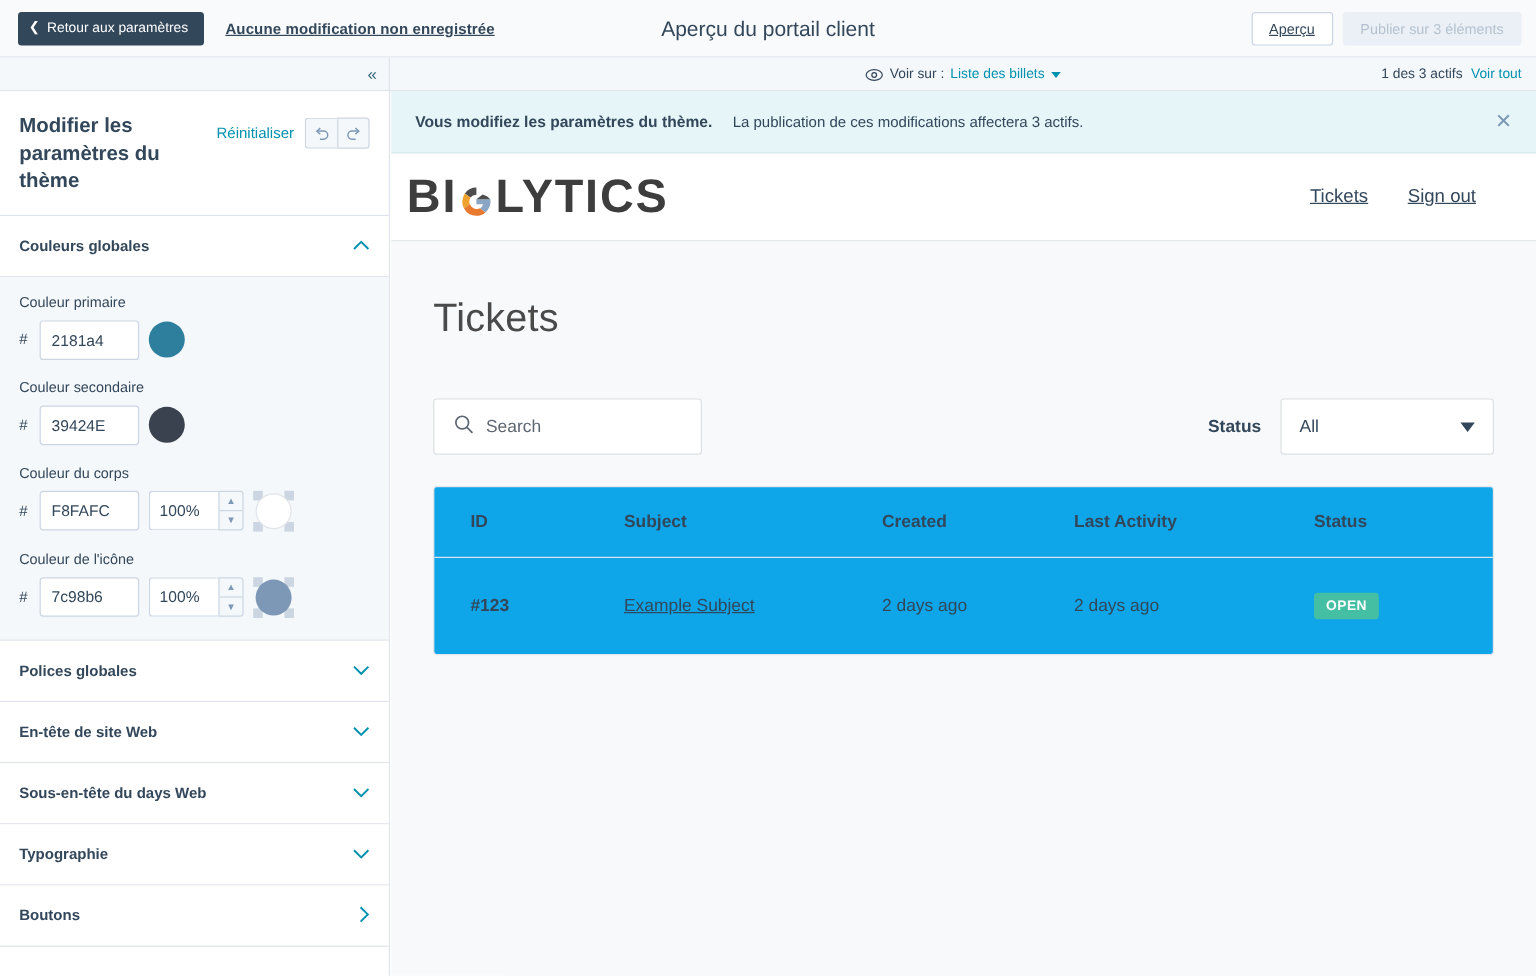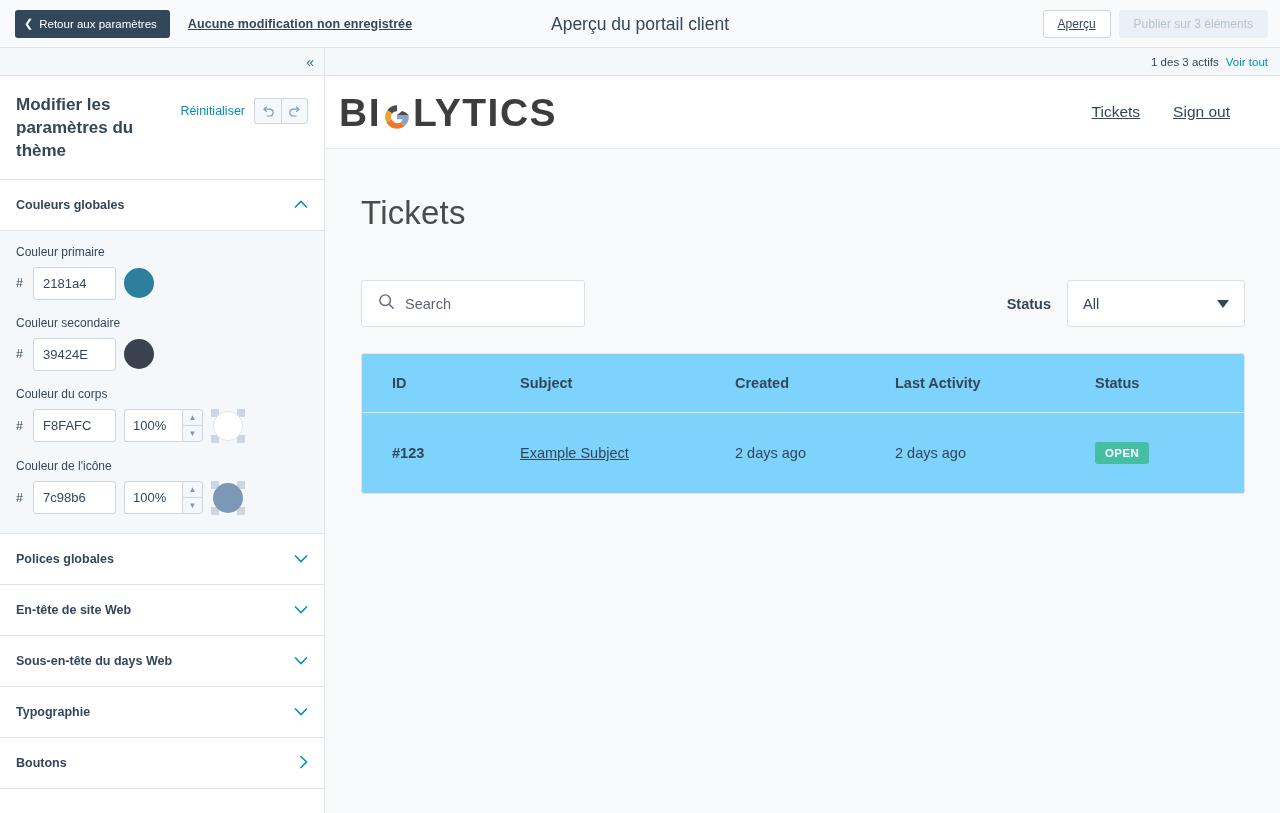--- a/index.html
+++ b/index.html
@@ -250,21 +250,21 @@
   }
   .status-sel .val { font-size: 14.5px; color: #33475b; }
   .status-sel .tri {
     margin-left: auto;
     width: 0; height: 0;
     border-left: 6px solid transparent; border-right: 6px solid transparent;
     border-top: 8px solid #33475b;
   }
 
   .tbl {
-    background: #7dd3fc; border: 1px solid #e2e5e9; border-radius: 3px;
+    background: #0ea5e9; border: 1px solid #e2e5e9; border-radius: 3px;
   }
   .tbl-head, .tbl-row { display: flex; align-items: center; }
   .tbl-head { height: 59px; border-bottom: 1px solid #e2e5e9; }
   .tbl-row { height: 80px; }
   .c-id   { width: 158px; padding-left: 30px; }
   .c-sub  { width: 215px; }
   .c-crt  { width: 160px; }
   .c-act  { width: 200px; }
   .c-sts  { flex: 1; }
   .th { font-size: 14.5px; color: #33475b; font-weight: bold; }
@@ -291,20 +291,33 @@
   <div class="top-right">
     <button class="btn-preview">Aperçu</button>
     <button class="btn-publish">Publier sur 3 éléments</button>
   </div>
 </div>
 
 <div class="secondbar">
   <div class="collapse-cell">
     <span class="collapse-icon">«</span>
   </div>
+  <div class="viewon">
+    <span class="eye-ico">
+      <svg width="15" height="11" viewBox="0 0 16 11" fill="none">
+        <ellipse cx="8" cy="5.5" rx="7.2" ry="4.7" stroke="#33475b" stroke-width="1.1"></ellipse>
+        <circle cx="8" cy="5.5" r="2.1" stroke="#33475b" stroke-width="1.1"></circle>
+      </svg>
+    </span>
+    <span>Voir sur :</span>
+    <span class="viewon-link">
+      <span>Liste des billets</span>
+      <i class="caret-dn"></i>
+    </span>
+  </div>
   <div class="actives">
     <span>1 des 3 actifs</span>
     <a>Voir tout</a>
   </div>
 </div>
 
 <div class="sidebar">
 
   <div class="sb-head">
     <div class="sb-title">Modifier les paramètres du thème</div>
@@ -438,20 +451,25 @@
       <svg width="9" height="14" viewBox="0 0 9 14" fill="none">
           <path d="M1.5 1 7.5 7l-6 6" stroke="#0091ae" stroke-width="1.6" fill="none"></path>
         </svg>
     </span>
   </div>
 
 </div>
 
 <div class="main">
 
+  <div class="banner">
+    <span class="banner-strong">Vous modifiez les paramètres du thème.</span>
+    <span class="banner-text">La publication de ces modifications affectera 3 actifs.</span>
+    <span class="banner-x">✕</span>
+  </div>
 
   <div class="site-header">
     <div class="logo">
       <span>BI</span>
       <span class="gmark">
         <svg width="30" height="30" viewBox="0 0 30 30">
           <path d="M15 3.2a11.8 11.8 0 0 0-9.6 4.95l4.6 3.4A6.2 6.2 0 0 1 15 9.2z" fill="#4d4d4d"></path>
           <path d="M5.4 8.15A11.8 11.8 0 0 0 3.2 15c0 2.0.5 3.9 1.4 5.55l4.9-3.2A6.2 6.2 0 0 1 9.1 15c0-1.27.38-2.45 1.0-3.45z" fill="#f0a22e"></path>
           <path d="M4.6 20.55A11.8 11.8 0 0 0 15 26.8c2.9 0 5.55-1.05 7.6-2.8l-4.55-3.4A6.2 6.2 0 0 1 9.6 17.2z" fill="#e8792e"></path>
           <path d="M15 13.1v4.1h5.6a6.3 6.3 0 0 1-2.55 3.4l4.55 3.4A11.8 11.8 0 0 0 26.8 15c0-.68-.06-1.32-.16-1.9z" fill="#8ba6c4"></path>

